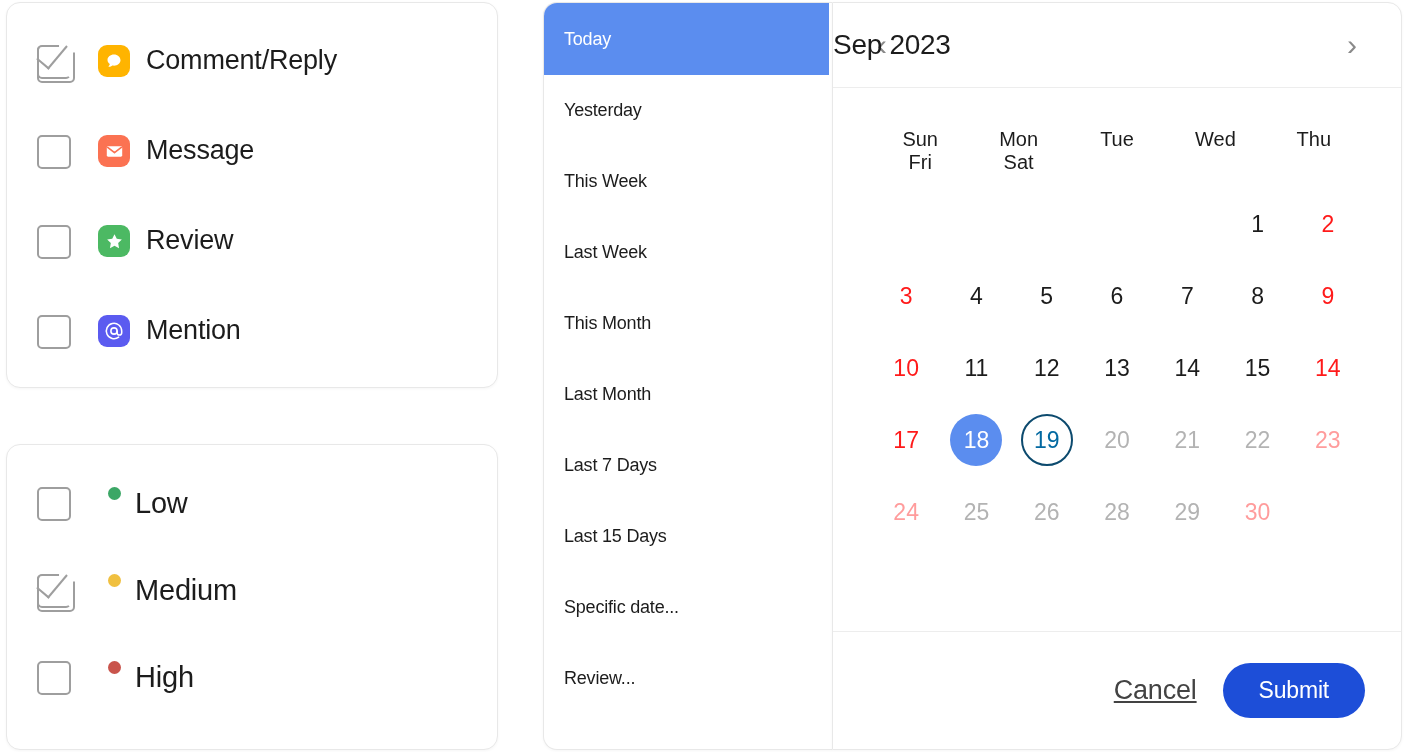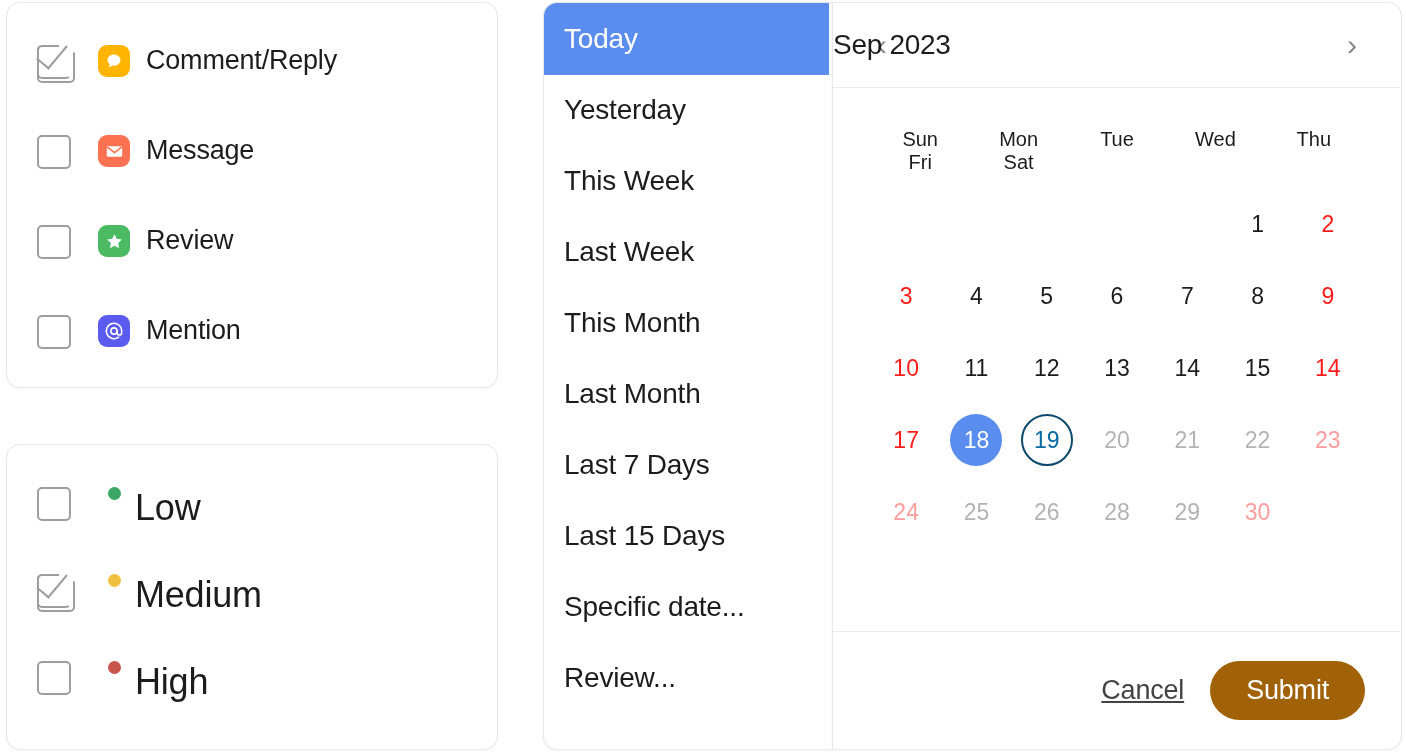--- a/index.html
+++ b/index.html
@@ -89,38 +89,38 @@
 
   
   .dot {
     width: 13px; height: 13px;
     border-radius: 50%;
     margin-left: 37px;
     flex: 0 0 13px;
   }
   .prio-label {
     margin-left: 14px;
-    font-size: 36px;
+    font-size: 29px;
     color: #1c1c1c;
     letter-spacing: -0.2px;
   }
 
   
   #panel-ranges {
     left: 543px; top: 2px; width: 289px; height: 748px;
     border-radius: 14px 0 0 14px;
     border-right: none;
     overflow: hidden;
   }
   .range-item {
     position: absolute;
     left: 0; width: 285px; height: 72px;
     display: flex; align-items: center;
     padding-left: 20px;
-    font-size: 28px;
+    font-size: 18px;
     color: #1c1c1c;
     letter-spacing: -0.2px;
     cursor: pointer;
     white-space: nowrap;
   }
   .range-item.active {
     background: #5b8def;
     color: #ffffff;
   }
 
@@ -213,23 +213,23 @@
     font-size: 27px;
     color: #434343;
     text-decoration: underline;
     background: none; border: none;
     cursor: pointer;
     font-family: inherit;
     letter-spacing: -0.2px;
     padding: 0 4px;
   }
   .btn-submit {
-    font-size: 27px;
+    font-size: 23px;
     color: #ffffff;
-    background: #a16207;
+    background: #1d4ed8;
     border: none;
     border-radius: 30px;
     padding: 14px 36px;
     cursor: pointer;
     font-family: inherit;
     letter-spacing: -0.2px;
   }
 </style>
 </head>
 <body>

